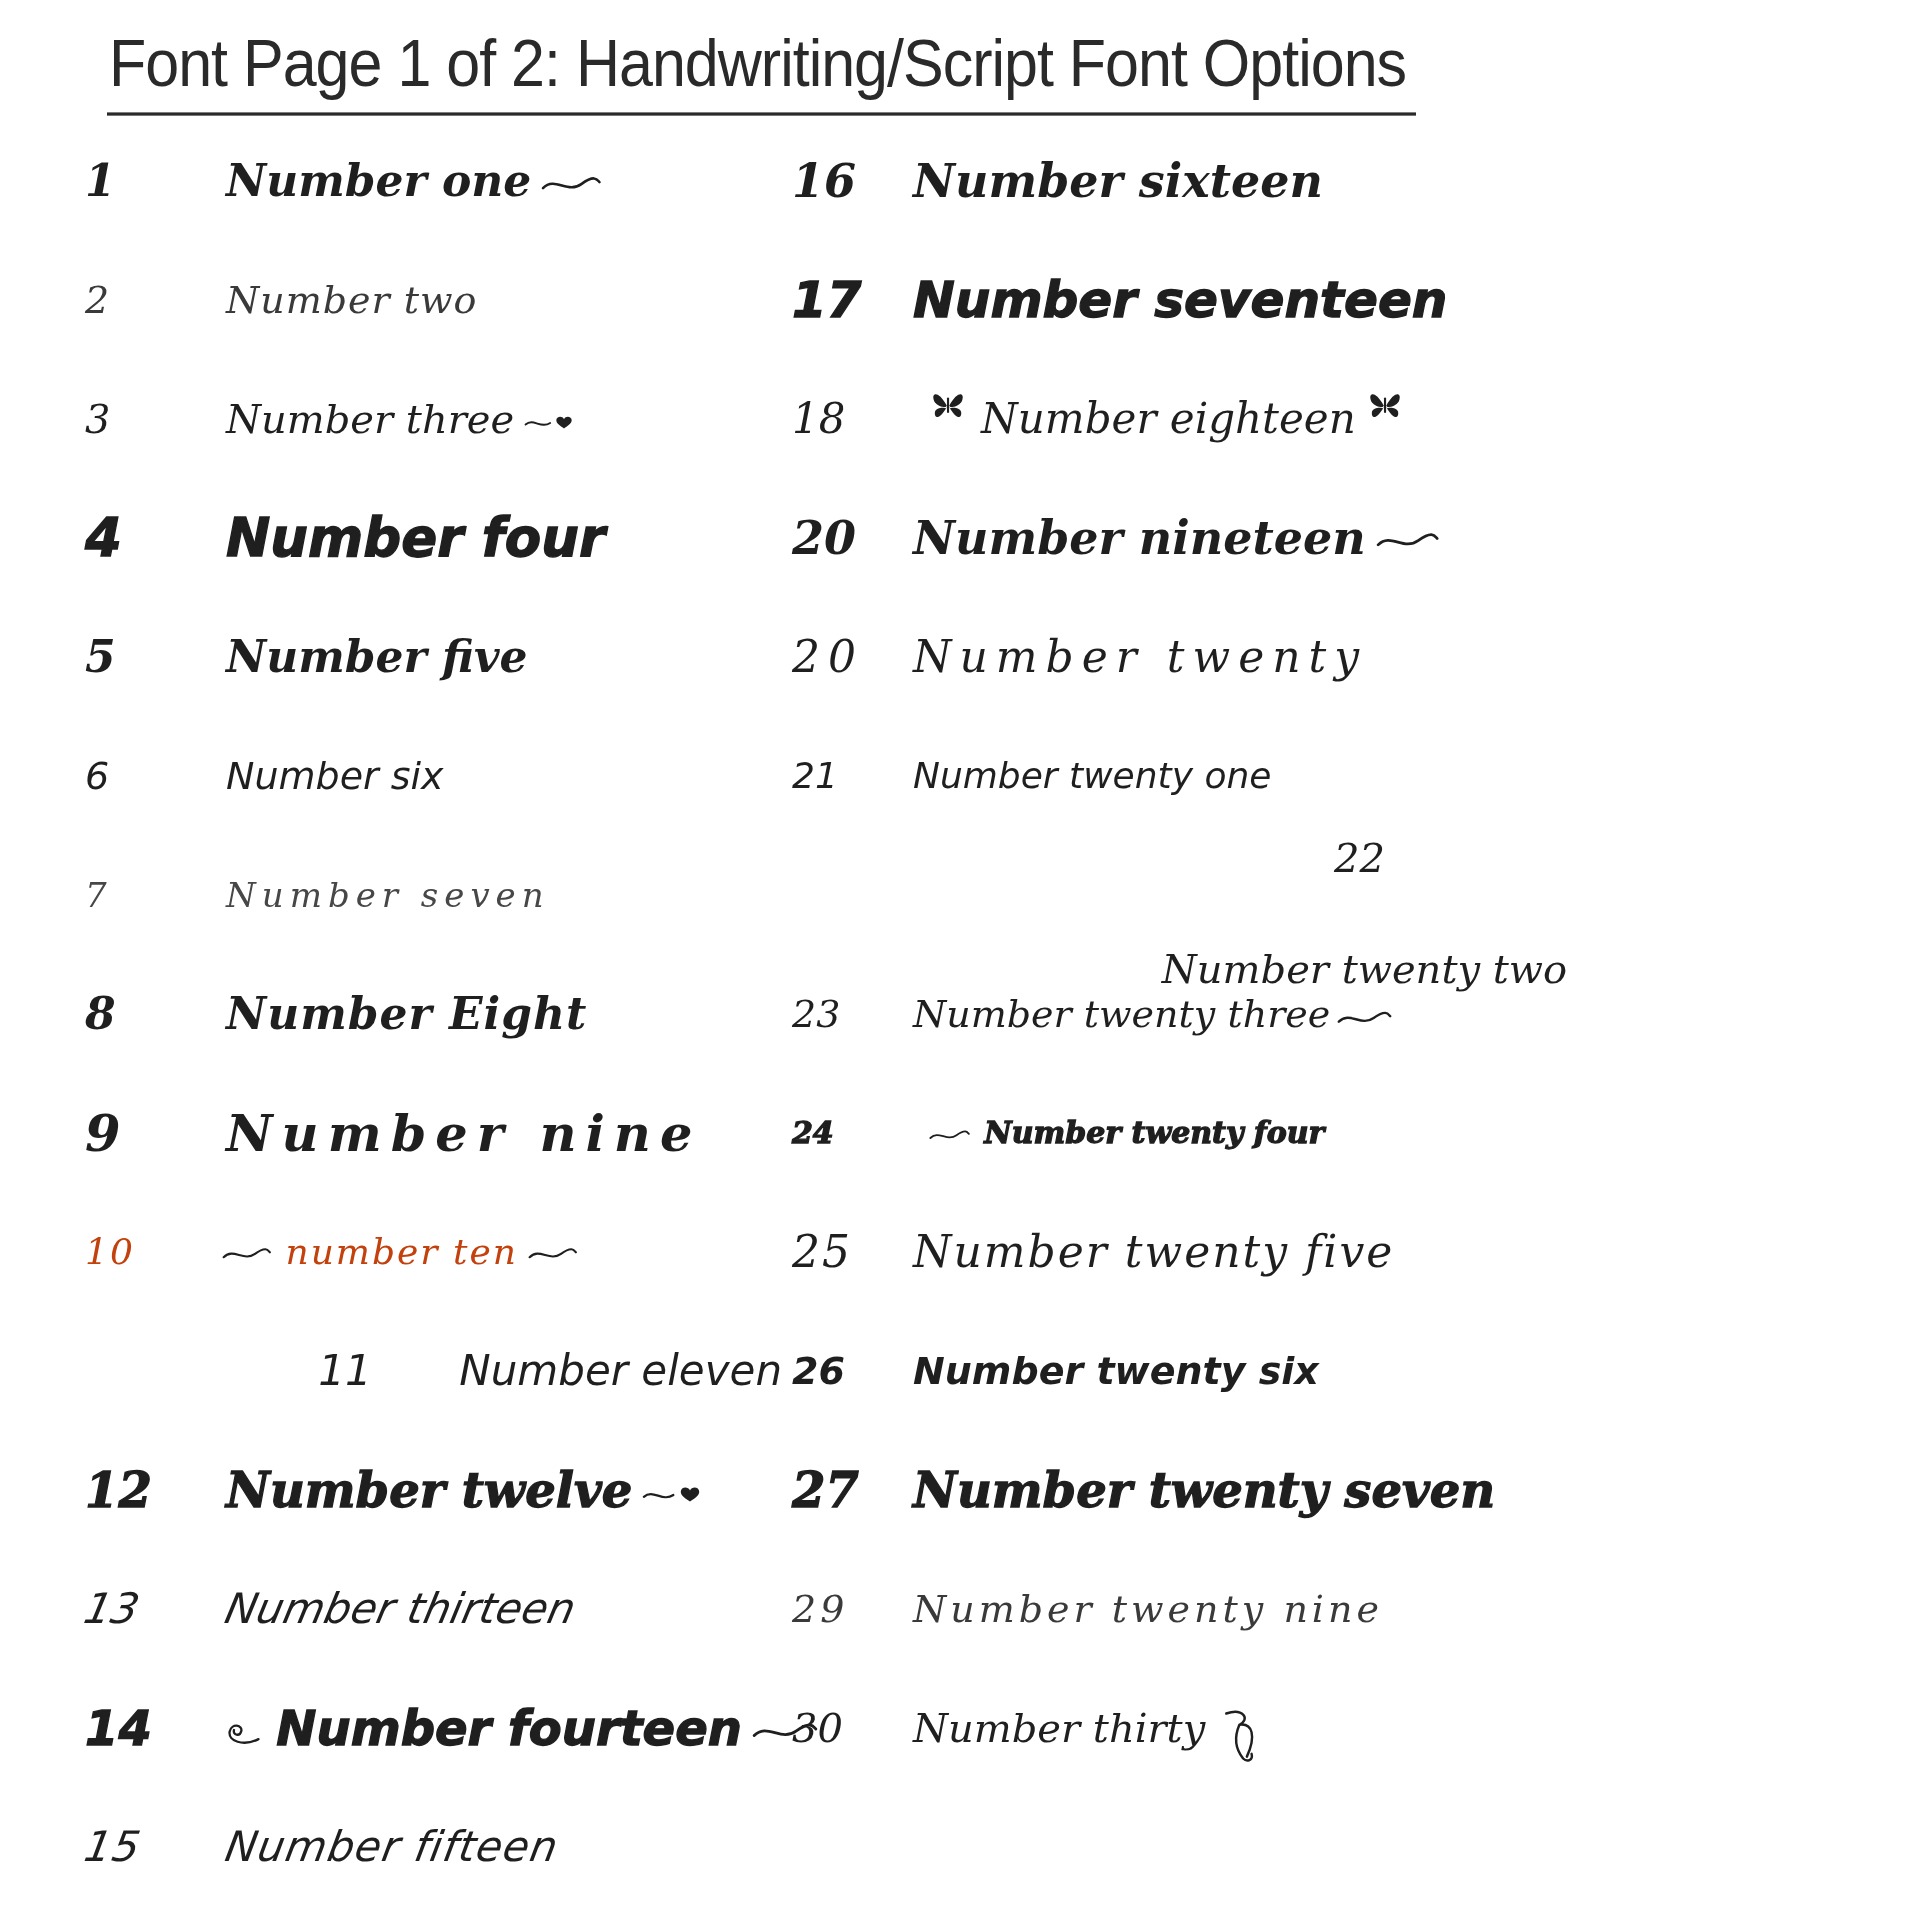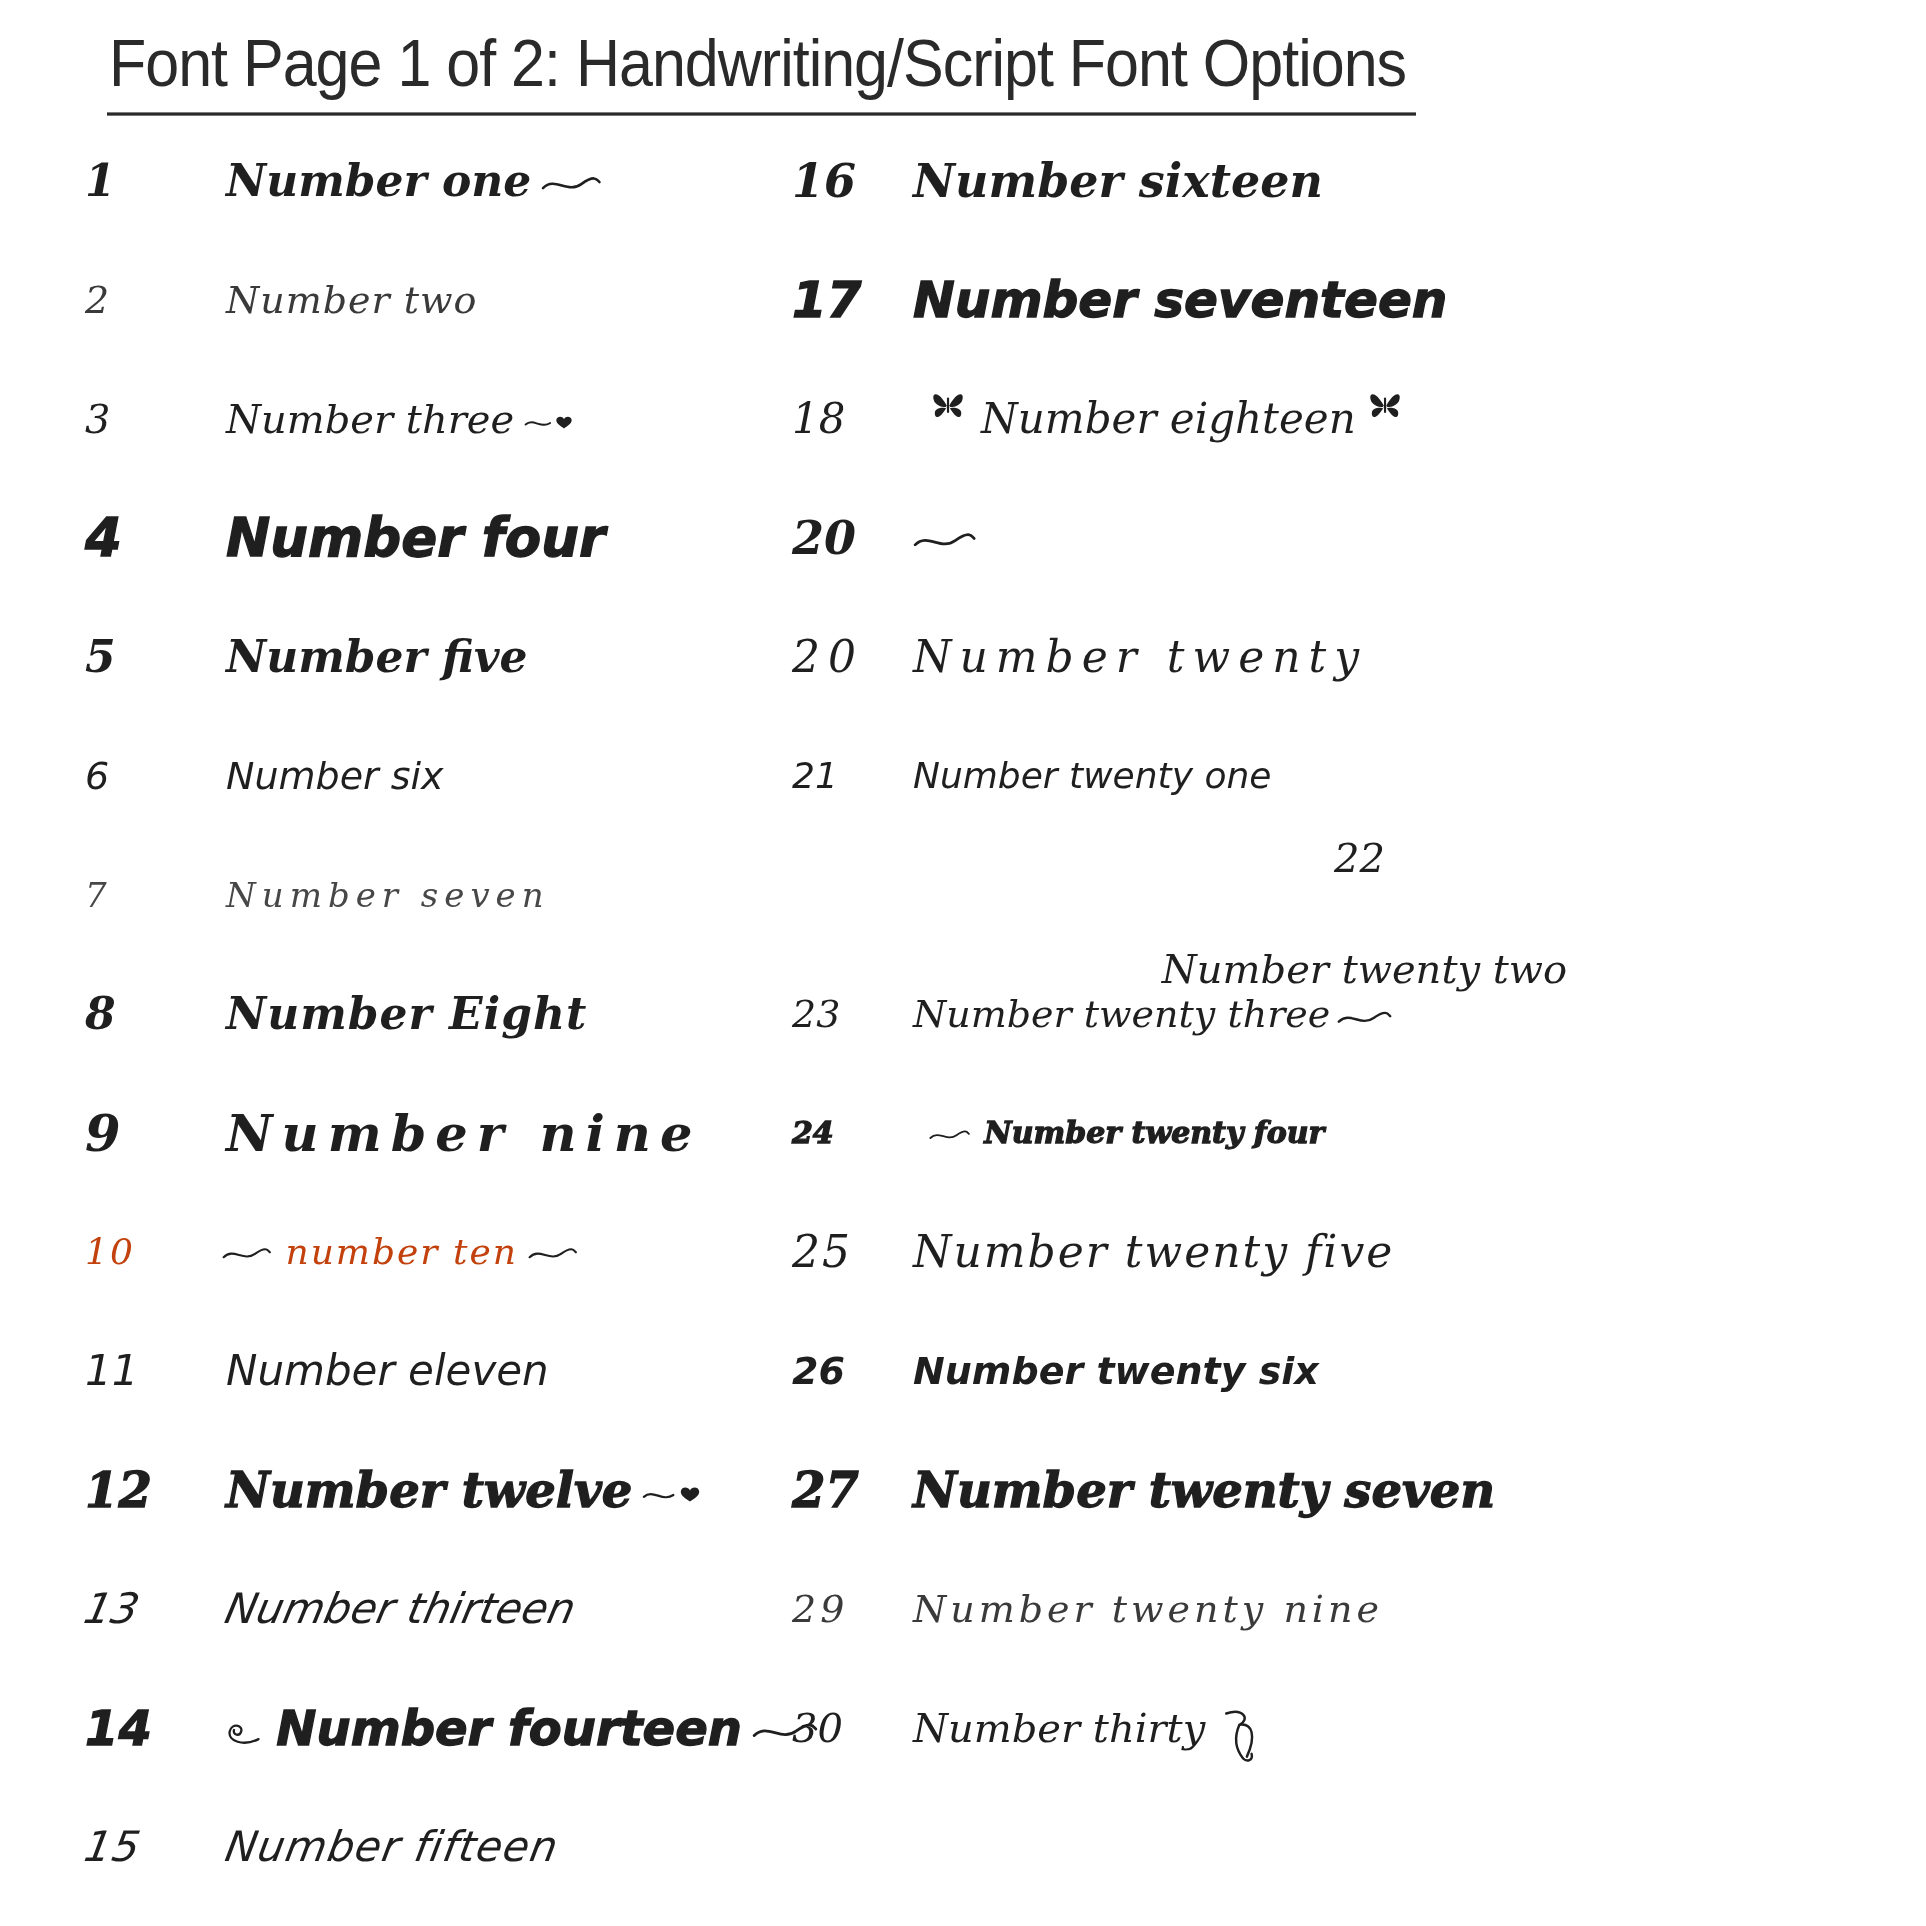--- a/index.html
+++ b/index.html
@@ -49,21 +49,21 @@
   .colL .r1{font-size:44px;font-weight:700;}
   .colL .r2{font-size:38px;font-weight:400;color:#3a3a3a;letter-spacing:1px;}
   .colL .r3{font-size:40px;font-weight:400;}
   .colL .r4{font-size:53px;font-weight:700;}
   .colL .r5{font-size:44px;font-weight:700;}
   .colL .r6{font-size:38px;font-weight:400;}
   .colL .r7{font-size:34px;font-weight:400;color:#474747;letter-spacing:6px;}
   .colL .r8{font-size:44px;font-weight:700;letter-spacing:1px;}
   .colL .r9{font-size:51px;font-weight:700;letter-spacing:9px;}
   .colL .r10{font-size:36px;font-weight:400;color:#c2410c;letter-spacing:2px;}
-  .colL .r11{font-size:42px;font-weight:400;}
+  .colL .r11{font-size:42px;font-weight:400;justify-content:flex-end;}
   .colL .r12{font-size:48px;font-weight:700;}
   .colL .r13{font-size:42px;font-weight:400;}
   .colL .r13 .lbl,.colL .r13 .num{transform:skewX(-12deg);}
   .colL .r14{font-size:48px;font-weight:700;}
   .colL .r15{font-size:42px;font-weight:400;letter-spacing:1px;}
   .colL .r15 .lbl,.colL .r15 .num{transform:skewX(-10deg);}
 
   .colR .r1{font-size:46px;font-weight:700;}
   .colR .r2{font-size:50px;font-weight:700;}
   .colR .r3{font-size:42px;font-weight:400;}
@@ -199,20 +199,21 @@
                 <path d="M15 15 C8 2 2 4 4 10 C5 14 10 16 14 16 Z"></path>
                 <path d="M17 15 C24 2 30 4 28 10 C27 14 22 16 18 16 Z"></path>
                 <path d="M15 16 C9 27 4 26 5 20 C6 17 11 16 14 17 Z"></path>
                 <path d="M17 16 C23 27 28 26 27 20 C26 17 21 16 18 17 Z"></path>
                 <rect x="15.1" y="8" width="1.8" height="13" rx="0.9"></rect>
               </g>
             </svg></span>
         </div>
         <div class="row r4 fserif">
           <span class="num">20</span>
+          <span class="lbl">Number nineteen</span>
           <span class="orn after-orn swash-orn"><svg viewBox="0 0 60 24">
               <path d="M2 16 C14 4 26 22 40 12 S56 8 58 10" fill="none" stroke="currentColor" stroke-width="2.6" stroke-linecap="round"></path>
             </svg></span>
         </div>
         <div class="row r5 fserif">
           <span class="num">20</span>
           <span class="lbl">Number twenty</span>
         </div>
         <div class="row r6 fsans">
           <span class="num">21</span>

